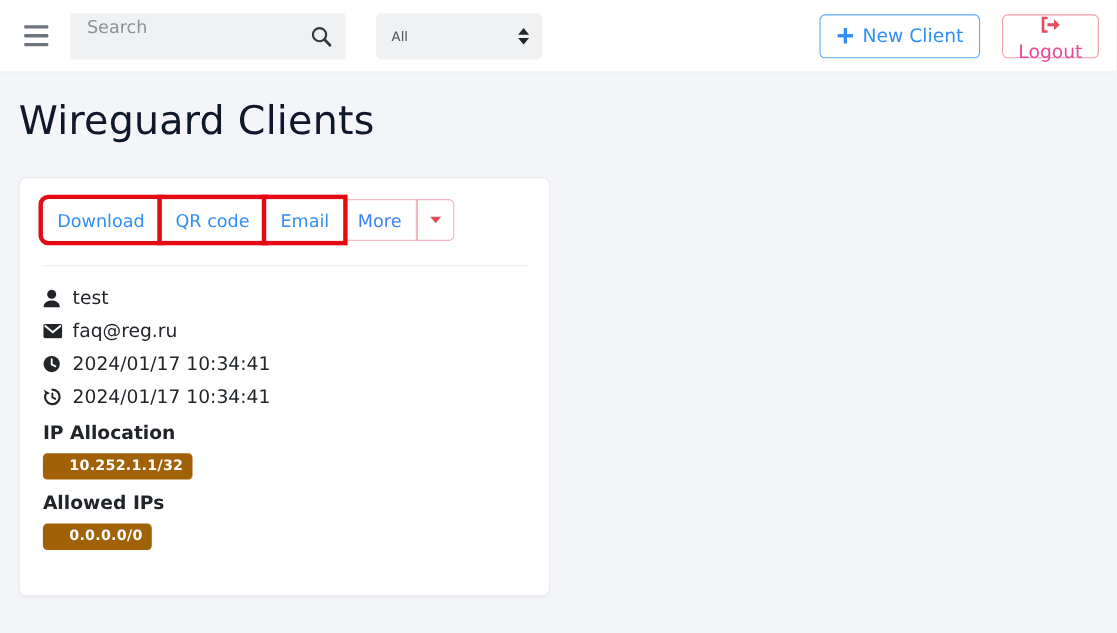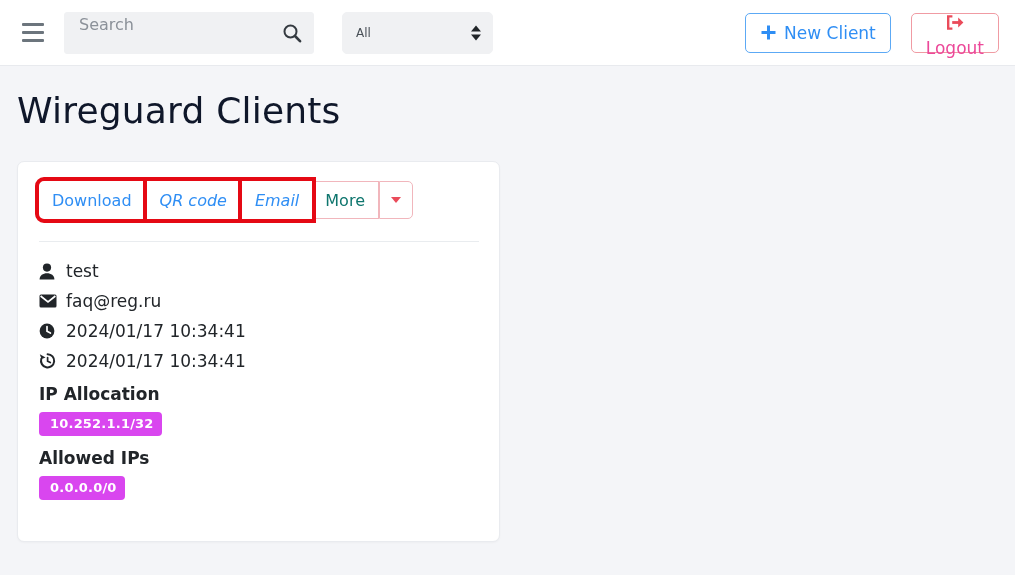--- a/index.html
+++ b/index.html
@@ -177,39 +177,39 @@
   }
   .annot {
     position: relative;
     outline: 4px solid #e50914;
     outline-offset: 0px;
     z-index: 2;
     border-color: #ffffff;
   }
   .bg-first { border-top-left-radius: 5px; border-bottom-left-radius: 5px; }
   .bg-more {
-    color: #0f766e;
+    color: #3b82f6;
     border-left: none;
     padding: 0 13px;
   }
   .bg-caret {
     color: #ea4b5a;
     border-left: 1px solid #f1b6bc;
     border-top-right-radius: 5px;
     border-bottom-right-radius: 5px;
     padding: 0 11px;
   }
   .bg-caret .dn {
     width: 0; height: 0;
     border-left: 5px solid transparent;
     border-right: 5px solid transparent;
     border-top: 6px solid #ea4b5a;
   }
   
-  .annot + .annot { margin-left: 2px; font-style: italic; }
+  .annot + .annot { margin-left: 2px; }
 
   hr.divider {
     border: 0;
     border-top: 1px solid #e9ecef;
     margin: 22px 0 18px 0;
     width: 440px;
   }
 
   .detail-line {
     display: flex;
@@ -229,25 +229,25 @@
     flex: 0 0 20px;
   }
   .section-label {
     font-size: 17px;
     font-weight: bold;
     color: #212529;
     margin: 12px 0 8px 0;
   }
   .badge {
     display: inline-block;
-    background: #d946ef;
+    background: #a16207;
     color: #ffffff;
     font-size: 13px;
     font-weight: bold;
-    padding: 4px 8px 5px 11px;
+    padding: 4px 8px 5px 24px;
     border-radius: 4px;
     letter-spacing: .2px;
   }
   .badge-row { margin-bottom: 2px; }
 </style>
 </head>
 <body>
 
 <div class="navbar">
   <div class="nav-left">

